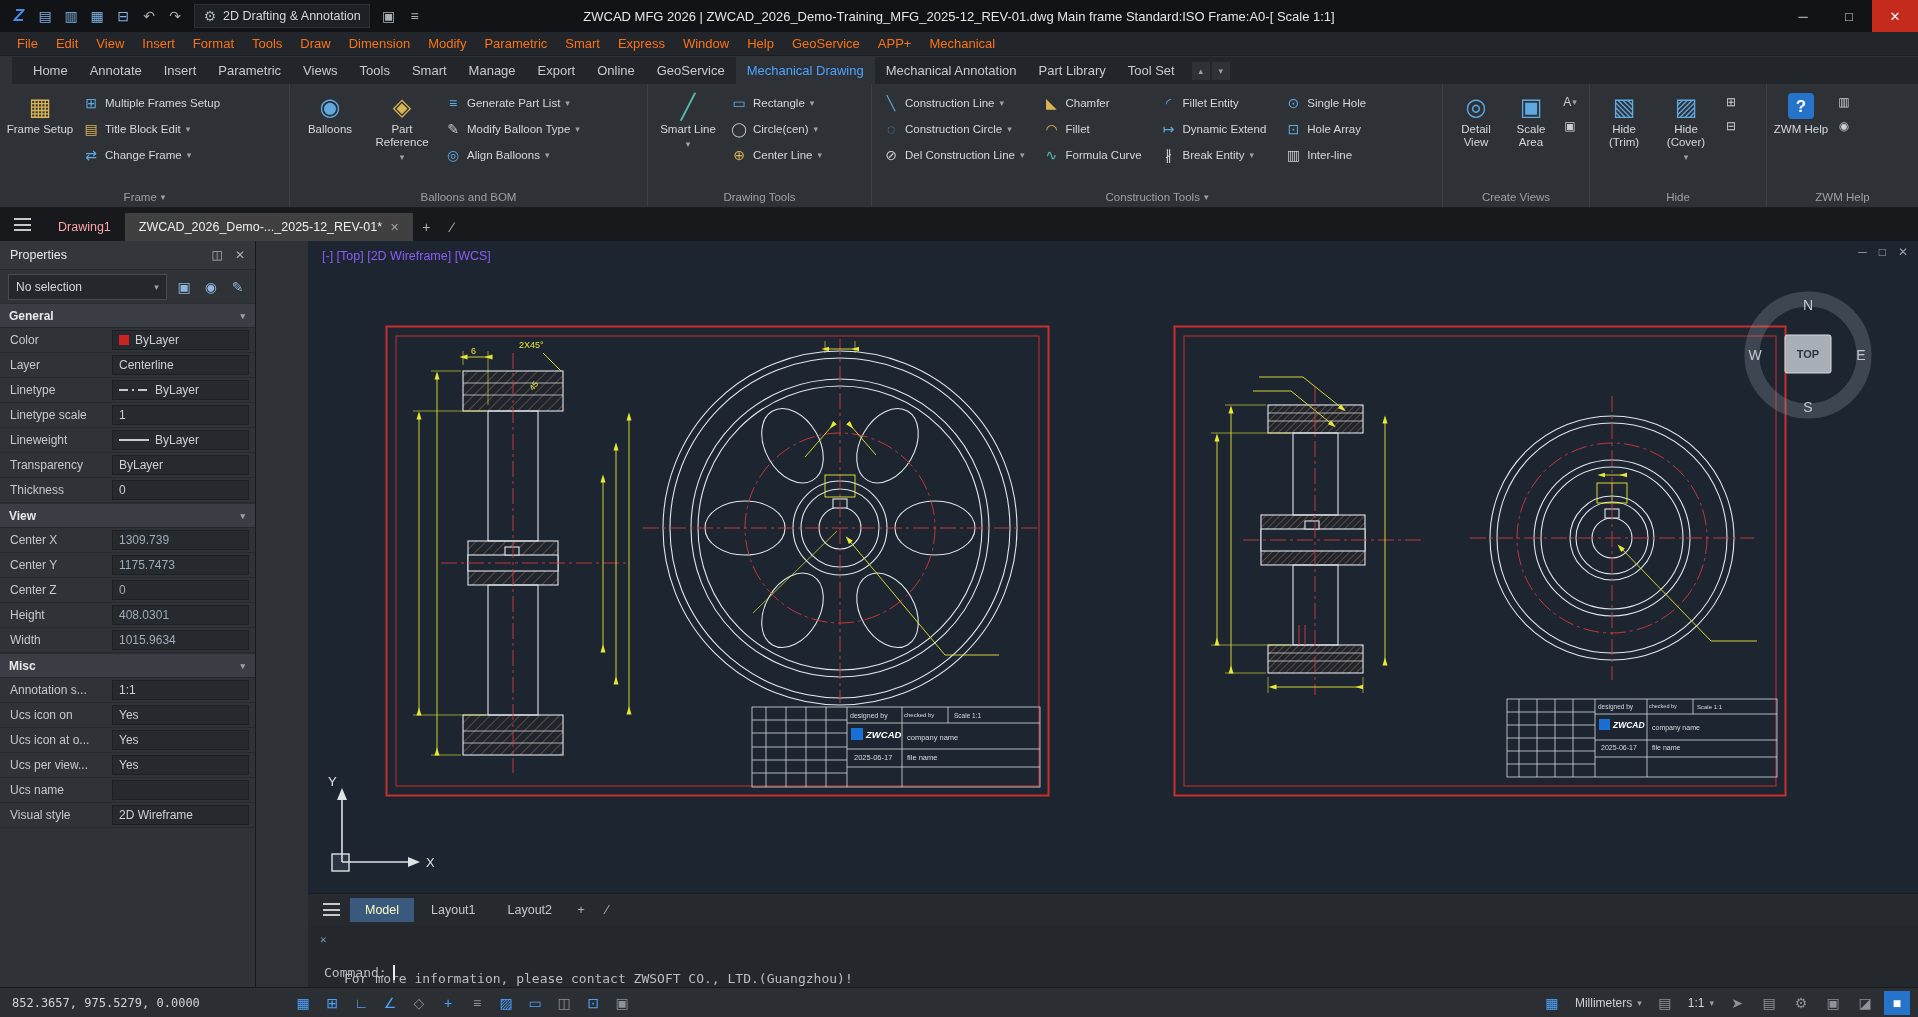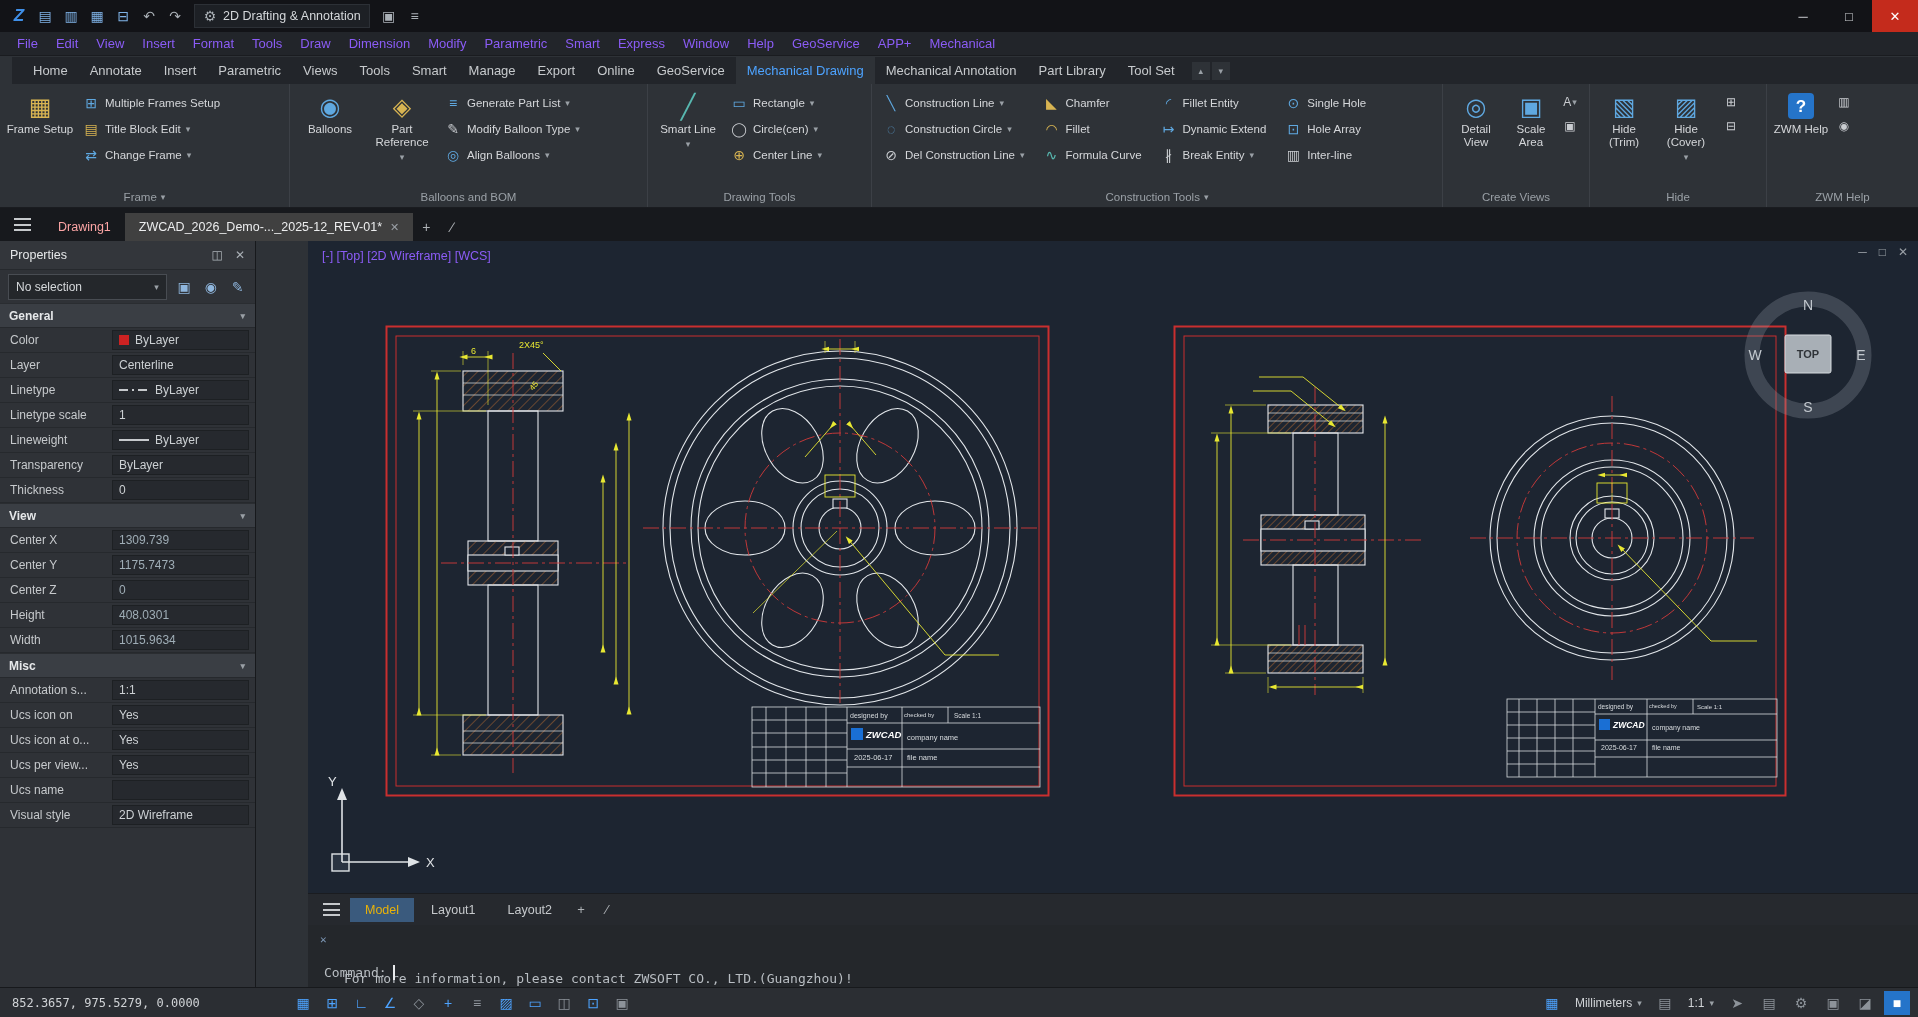--- a/index.html
+++ b/index.html
@@ -21,21 +21,21 @@
             align-items:center;color:#e3e5e8;font-size:13px;white-space:nowrap;}
   .winbtns{position:absolute;right:0;top:0;height:32px;display:flex;}
   .winbtn{width:46px;height:32px;display:flex;align-items:center;justify-content:center;
           color:#cfd2d5;font-size:13px;}
   .winbtn.close{background:#c42b1c;color:#fff;}
   .arr{font-size:9px;color:#9aa0a6;}
 
   
   .menubar{position:absolute;left:0;top:32px;right:0;height:24px;background:#22252a;
            display:flex;align-items:center;padding-left:8px;border-bottom:1px solid #1a1c20;z-index:29;}
-  .menu-item{padding:0 9px;font-size:13px;color:#8b5cf6;}
+  .menu-item{padding:0 9px;font-size:13px;color:#f97316;}
 
   
   .ribbontabs{position:absolute;left:12px;top:57px;right:0;height:27px;background:#22252a;
               display:flex;align-items:stretch;padding-left:10px;z-index:28;}
   .rtab{padding:5px 11px;font-size:13px;color:#c7cacd;display:flex;align-items:center;}
   .rtab.active{background:#2e3237;color:#4da3ff;}
   .rtab-ctrl{margin-left:6px;display:flex;align-items:center;gap:2px;}
   .rtab-ctrl span{display:flex;align-items:center;justify-content:center;width:18px;height:18px;
                   background:#2e3237;color:#9aa0a6;font-size:9px;}
 
@@ -98,21 +98,21 @@
   
   .canvas{position:absolute;left:308px;top:241px;width:1610px;height:652px;background:#1d2531;overflow:hidden;z-index:10;}
   .vp-label{position:absolute;left:14px;top:8px;font-size:12.5px;color:#8b5cf6;z-index:5;}
   .vp-controls{position:absolute;right:10px;top:4px;display:flex;gap:12px;color:#9aa0a6;font-size:12px;z-index:5;}
   .frame-svg{position:absolute;}
 
   
   .layoutbar{position:absolute;left:308px;top:893px;right:0;height:32px;background:#26292e;display:flex;
              align-items:center;padding-left:6px;gap:2px;border-top:1px solid #1a1c20;z-index:20;}
   .ltab{padding:5px 15px;font-size:12.5px;color:#c6c9cc;}
-  .ltab.active{background:#3a5a7d;color:#eab308;text-align:center;}
+  .ltab.active{background:#3a5a7d;color:#fef9c3;text-align:center;}
   .lbtn{width:24px;display:flex;align-items:center;justify-content:center;color:#aeb2b6;font-size:13px;}
 
   
   .cmdarea{position:absolute;left:308px;top:925px;right:0;height:62px;background:#24272b;
            font-family:"DejaVu Sans Mono",monospace;font-size:13px;color:#b9bec3;z-index:20;}
   .cmd-hist{padding:6px 0 0 36px;line-height:19px;white-space:pre;}
   .cmd-x{position:absolute;left:12px;top:8px;color:#7d97b5;font-size:11px;}
   .cmd-prompt{position:absolute;left:16px;bottom:7px;display:flex;align-items:center;gap:6px;}
   .cursor{display:inline-block;width:2px;height:15px;background:#e8eaec;}
 
@@ -139,20 +139,21 @@
     <div class="tb-ico">▦</div>
     <div class="tb-ico">⊟</div>
     <div class="tb-ico g">↶</div>
     <div class="tb-ico g">↷</div>
     <div class="tb-chip">
       <span class="tb-ico g" style="width:14px">⚙</span>
       <span>2D Drafting &amp; Annotation</span>
     </div>
     <div class="tb-ico g">▣</div>
     <div class="tb-ico g">≡</div>
+    <div class="tb-title">ZWCAD MFG 2026 | ZWCAD_2026_Demo-Training_MFG_2025-12_REV-01.dwg   Main frame   Standard:ISO Frame:A0-[ Scale 1:1]</div>
     <div class="winbtns">
       <div class="winbtn">─</div>
       <div class="winbtn">□</div>
       <div class="winbtn close">✕</div>
     </div>
   </div>
 
   <div class="menubar">
     <span class="menu-item">File</span>
     <span class="menu-item">Edit</span>

